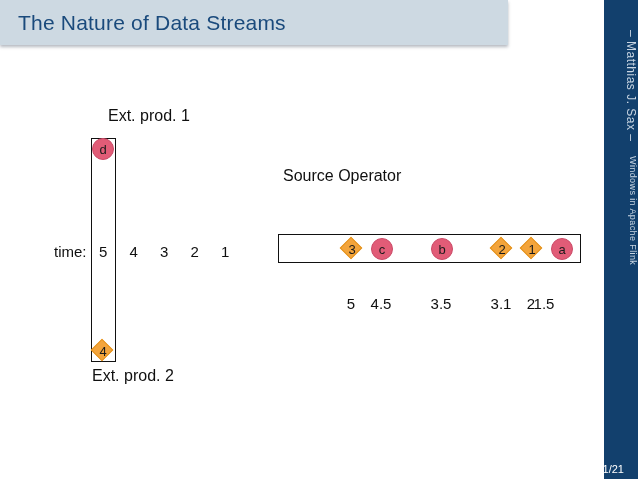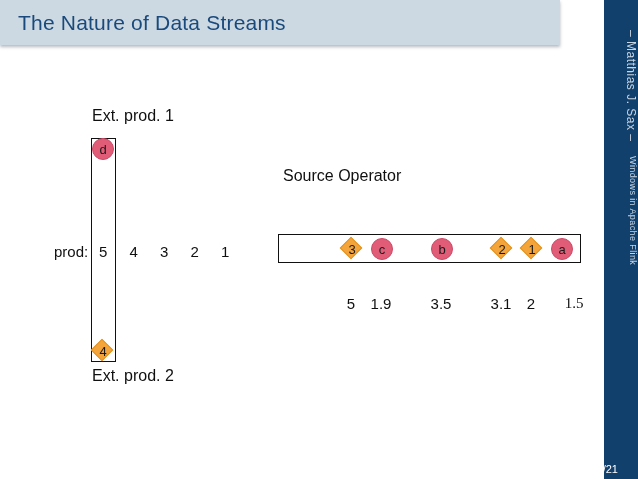--- a/index.html
+++ b/index.html
@@ -9,21 +9,21 @@
     height: 479px;
     background: #ffffff;
     font-family: "Liberation Sans", sans-serif;
     overflow: hidden;
   }
 
   
   .frametitle-bar {
     position: absolute;
     left: 0; top: 0;
-    width: 560px; height: 45px;
+    width: 508px; height: 45px;
     background: var(--titlebar-bg);
     box-shadow: 0 2px 3px rgba(90, 100, 115, 0.45);
     display: flex;
     align-items: center;
   }
   .frametitle-text {
     margin-left: 18px;
     font-size: 21px;
     color: var(--title-text);
     letter-spacing: 0.2px;
@@ -44,21 +44,21 @@
     writing-mode: vertical-rl;
     text-align: left;
     color: var(--sidebar-text);
     display: flex;
     justify-content: center;
   }
   .sidebar-author { font-size: 12px; letter-spacing: 0.5px; }
   .sidebar-subtitle { font-size: 9px; margin-top: 14px; letter-spacing: 0.4px; }
   .page-number {
     position: absolute;
-    right: 20px; bottom: 4px;
+    right: 14px; bottom: 4px;
     color: #ffffff;
     font-size: 11px;
   }
 
   
   .lbl-text { position: absolute; color: #101010; font-size: 16px; }
 
   
   .queue-rect {
     position: absolute;
@@ -129,37 +129,37 @@
   </div>
 
   <div class="sidebar">
     <div class="sidebar-vtext">
       <span class="sidebar-author">– Matthias J. Sax –</span>
       <span class="sidebar-subtitle">Windows in Apache Flink</span>
     </div>
     <span class="page-number">11/21</span>
   </div>
 
-  <div class="lbl-text" style="left:92px; top:107px;">Ext. prod. 1</div>
+  <div class="lbl-text" style="left:108px; top:107px;">Ext. prod. 1</div>
 
   <div class="queue-rect"></div>
   <div class="anchor" style="left:91px; top:137px;" id="queue-top-mount">
       <div class="shape">
         <div class="fill-circle"></div>
         <span class="lbl">d</span>
       </div>
     </div>
   <div class="anchor" style="left:91px; top:339px;" id="queue-bottom-mount">
       <div class="shape">
         <div class="fill-diamond"></div>
         <span class="lbl">4</span>
       </div>
     </div>
 
-  <div class="time-label">prod:</div>
+  <div class="time-label">time:</div>
   <div class="time-ticks" id="time-ticks">
       <span class="tick">5</span>
       <span class="tick">4</span>
       <span class="tick">3</span>
       <span class="tick">2</span>
       <span class="tick">1</span>
     </div>
 
   <div class="lbl-text" style="left:92px; top:367px;text-align:right;">Ext. prod. 2</div>
 
@@ -186,20 +186,20 @@
         <div class="fill-diamond"></div>
         <span class="lbl">1</span>
       </div>
       <div class="shape" style="left: 271px; top: 2px;">
         <div class="fill-circle"></div>
         <span class="lbl">a</span>
       </div>
     </div>
   <div class="timestamps" id="timestamps">
       <span class="ts" style="left: 73px;">5</span>
-      <span class="ts" style="left: 103px;">1.9</span>
+      <span class="ts" style="left: 103px;">4.5</span>
       <span class="ts" style="left: 163px;">3.5</span>
       <span class="ts" style="left: 223px;">3.1</span>
       <span class="ts" style="left: 253px;">2</span>
-      <span class="ts" style="left: 296px; font-family: Liberation Serif, serif;">1.5</span>
+      <span class="ts" style="left: 266px;">1.5</span>
     </div>
 
 </div>
 
 </body></html>

